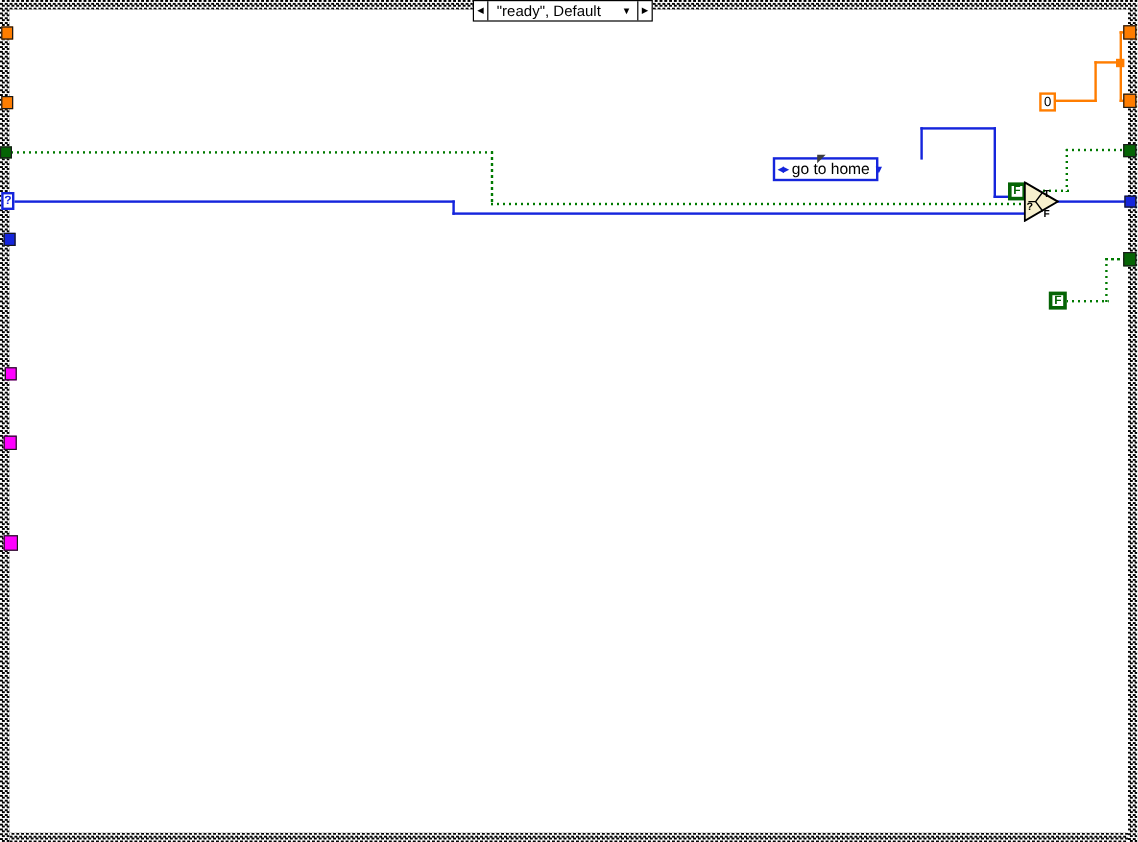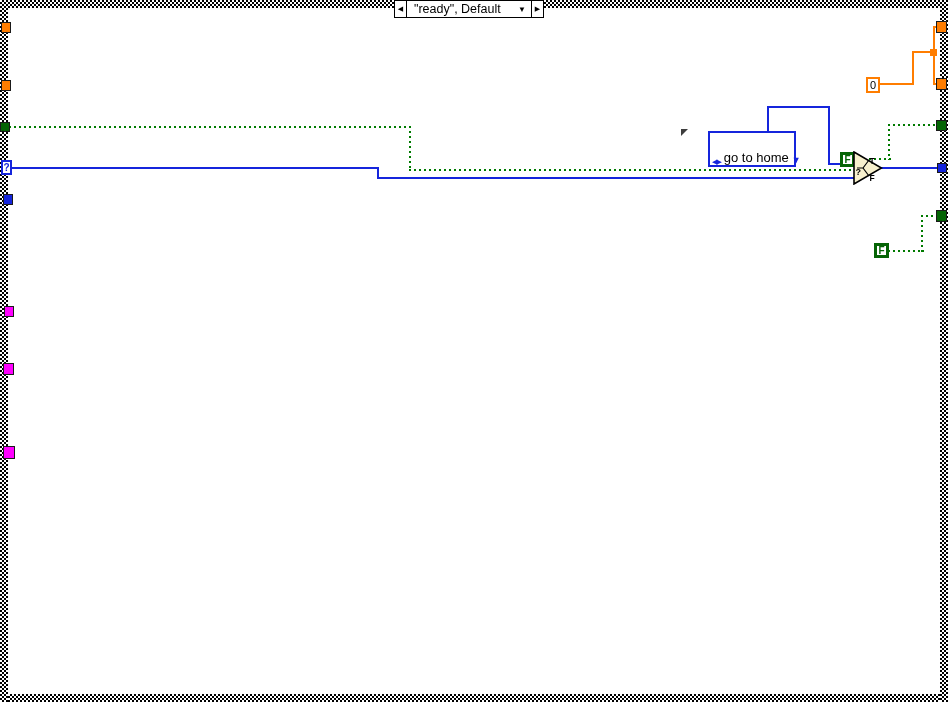--- a/index.html
+++ b/index.html
@@ -25,22 +25,22 @@
     font-size:12px;color:#000;
   }
   .case-arrow{width:12px;display:flex;align-items:center;justify-content:center;font-size:7px;color:#000;}
   .case-arrow.left{border-right:1px solid #000;}
   .case-arrow.right{border-left:1px solid #000;}
   .case-main{flex:1;display:flex;align-items:center;justify-content:space-between;padding:0 5px 0 7px;}
   .case-text{font-size:12.5px;line-height:1;}
   .case-drop{font-size:8px;color:#000;}
   
   .enum-node{
-    position:absolute;left:708px;top:131px;width:88px;height:36px;
-    border:2px solid #1525DC;background:#fff;display:flex;align-items:flex-end;
+    position:absolute;left:644px;top:131px;width:88px;height:20px;
+    border:2px solid #1525DC;background:#fff;display:flex;align-items:center;
     padding:0 3px 0 2px;
   }
   .enum-incdec{font-size:7px;color:#1525DC;letter-spacing:-1px;line-height:1;}
   .enum-text{font-size:13px;color:#000;line-height:1;margin:0 3px 1px 3px;white-space:nowrap;}
   .enum-drop{font-size:9px;color:#1525DC;line-height:1;margin-left:auto;}
   .enum-fold{
     position:absolute;left:681px;top:129px;width:0;height:0;
     border-top:7px solid #3d3d3d;border-right:7px solid transparent;
   }
   

